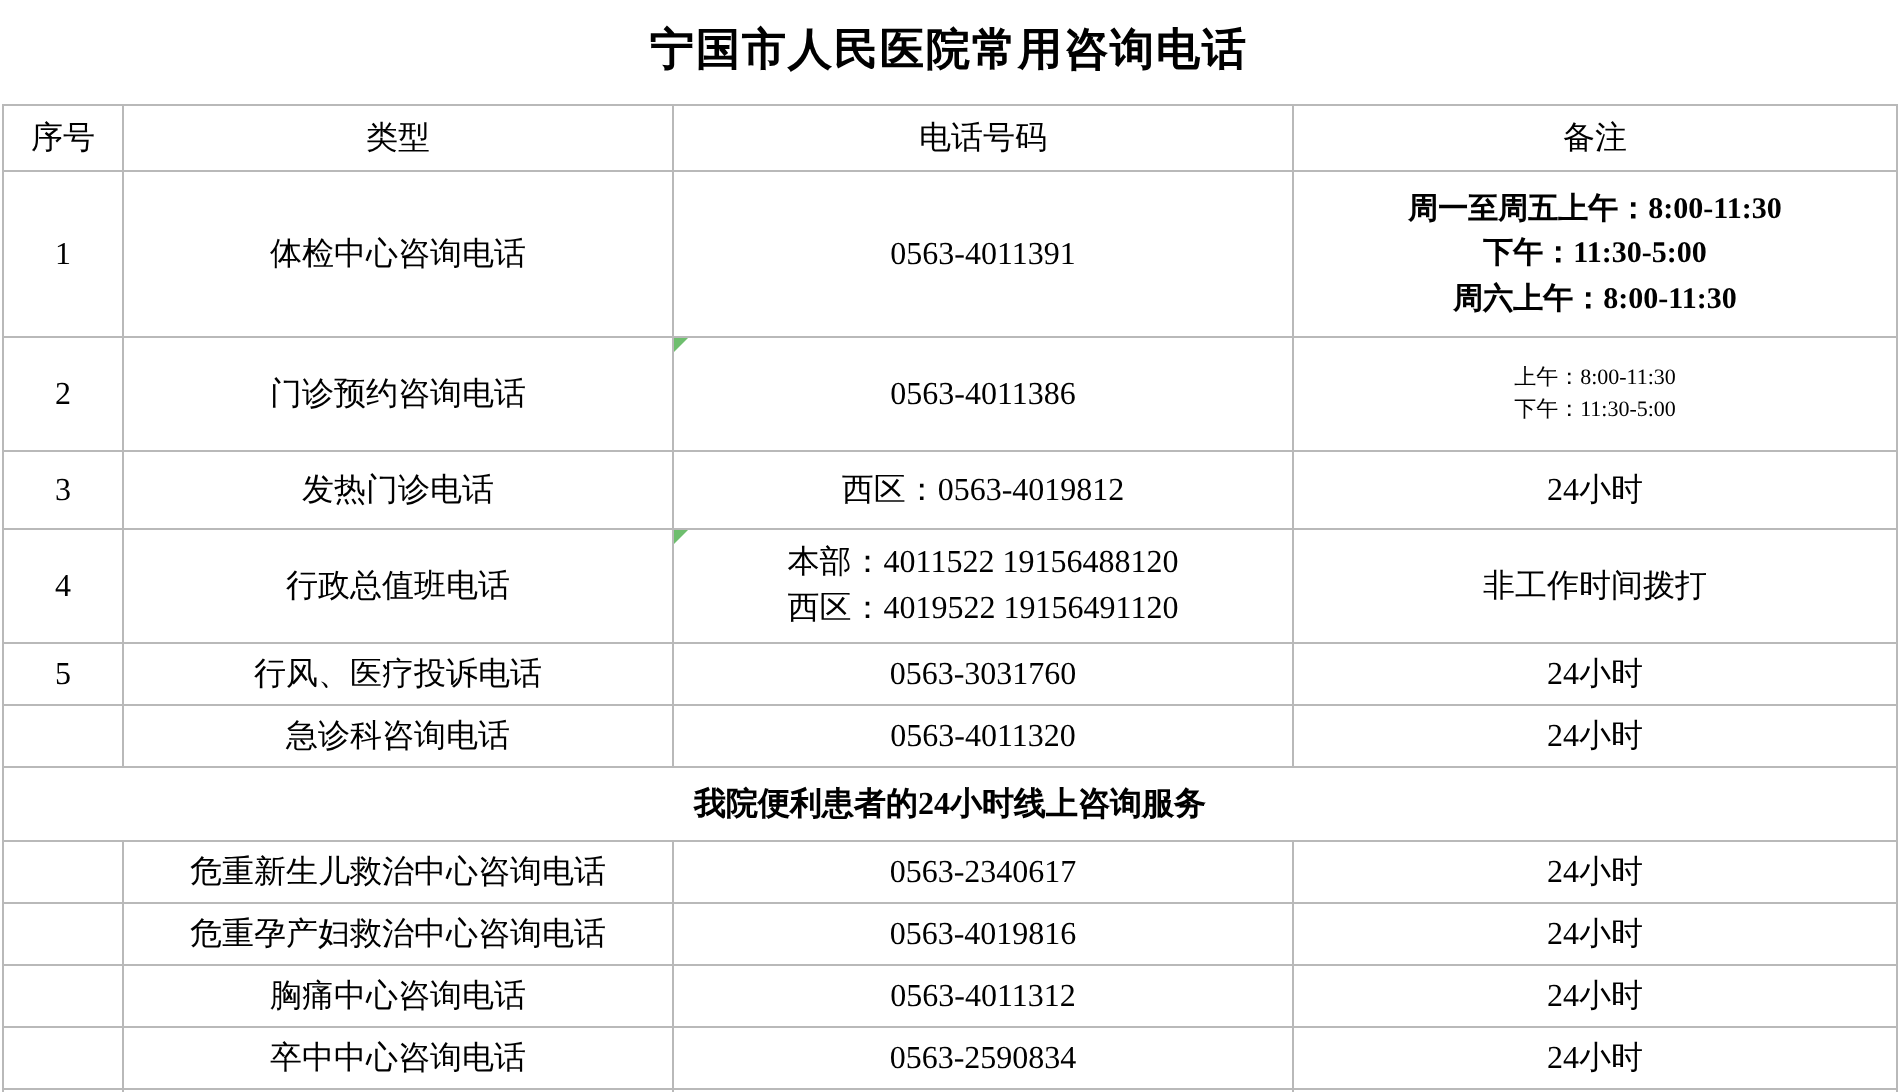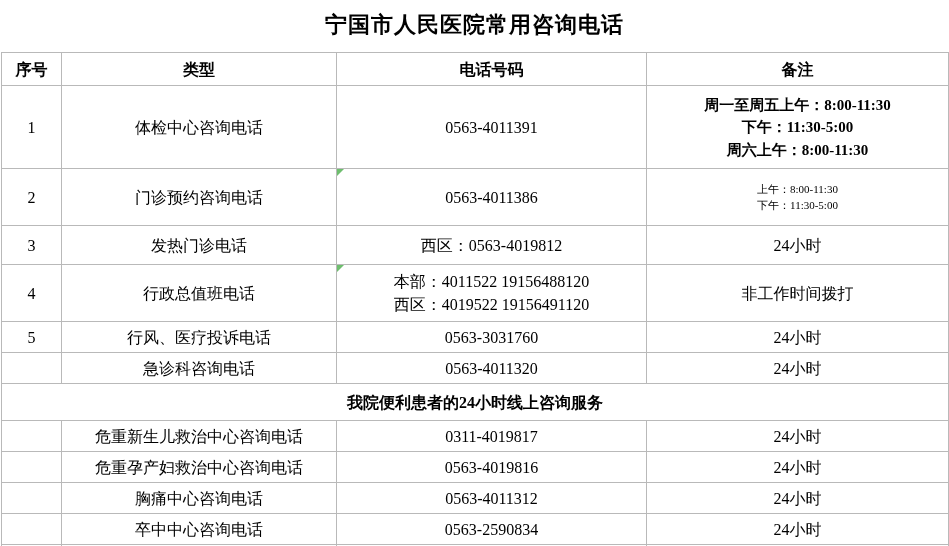--- a/index.html
+++ b/index.html
@@ -44,21 +44,21 @@
     line-height: 1.45;
   }
   col.c-idx { width: 60px; }
   col.c-type { width: 275px; }
   col.c-num { width: 310px; }
   col.c-note { width: 302px; }
 
   .hdr td {
     font-size: 17px;
     height: 28px;
-    font-weight: bold;
+    font-weight: normal;
   }
   .row-tall td { height: 78px; margin-left: 44px; }
   .row-mid td { height: 52px; }
   .row-reg td { height: 34px; }
   .row-small td { height: 26px; }
 
   .note-bold {
     font-weight: bold;
     font-size: 15px;
     line-height: 1.5;
@@ -164,21 +164,21 @@
         <td>24小时</td>
       </tr>
 
       <tr class="section-row">
         <td colspan="4">我院便利患者的24小时线上咨询服务</td>
       </tr>
 
       <tr class="row-small">
         <td></td>
         <td>危重新生儿救治中心咨询电话</td>
-        <td class="num-cell">0311-4019817</td>
+        <td class="num-cell">0563-2340617</td>
         <td>24小时</td>
       </tr>
       <tr class="row-small">
         <td></td>
         <td>危重孕产妇救治中心咨询电话</td>
         <td class="num-cell">0563-4019816</td>
         <td>24小时</td>
       </tr>
       <tr class="row-small">
         <td></td>

